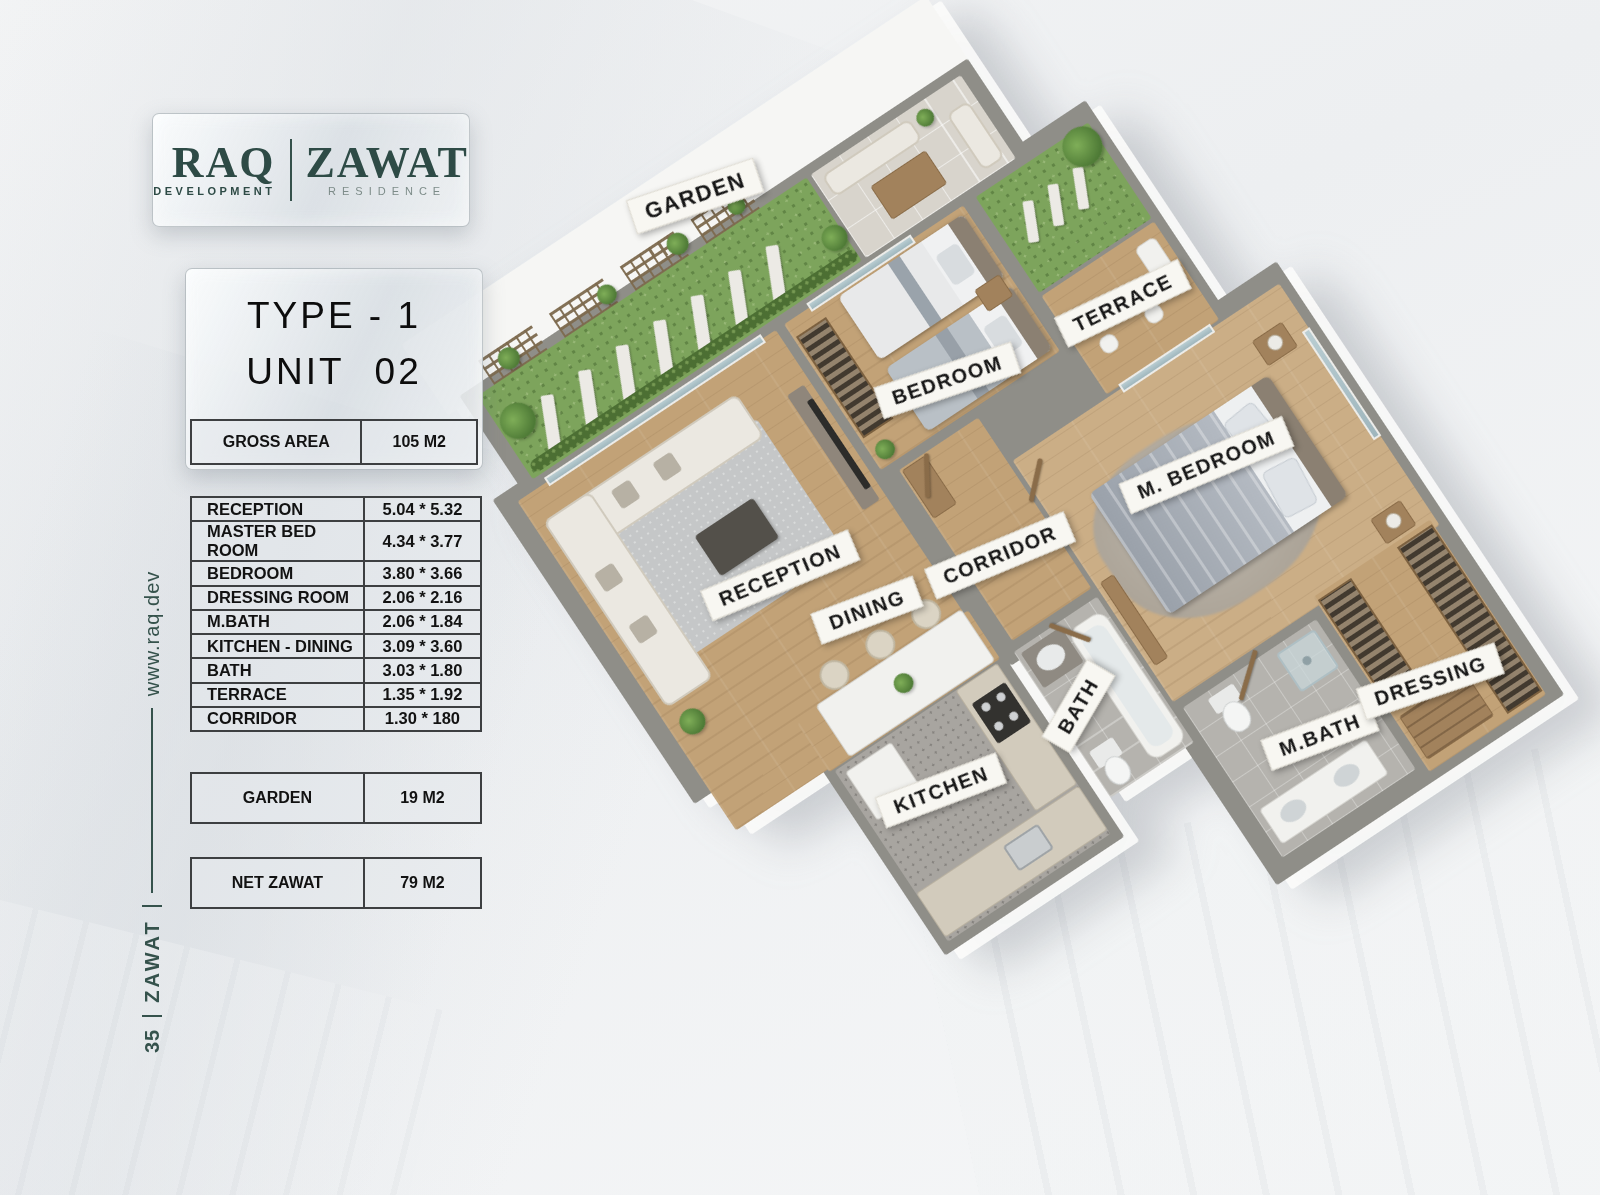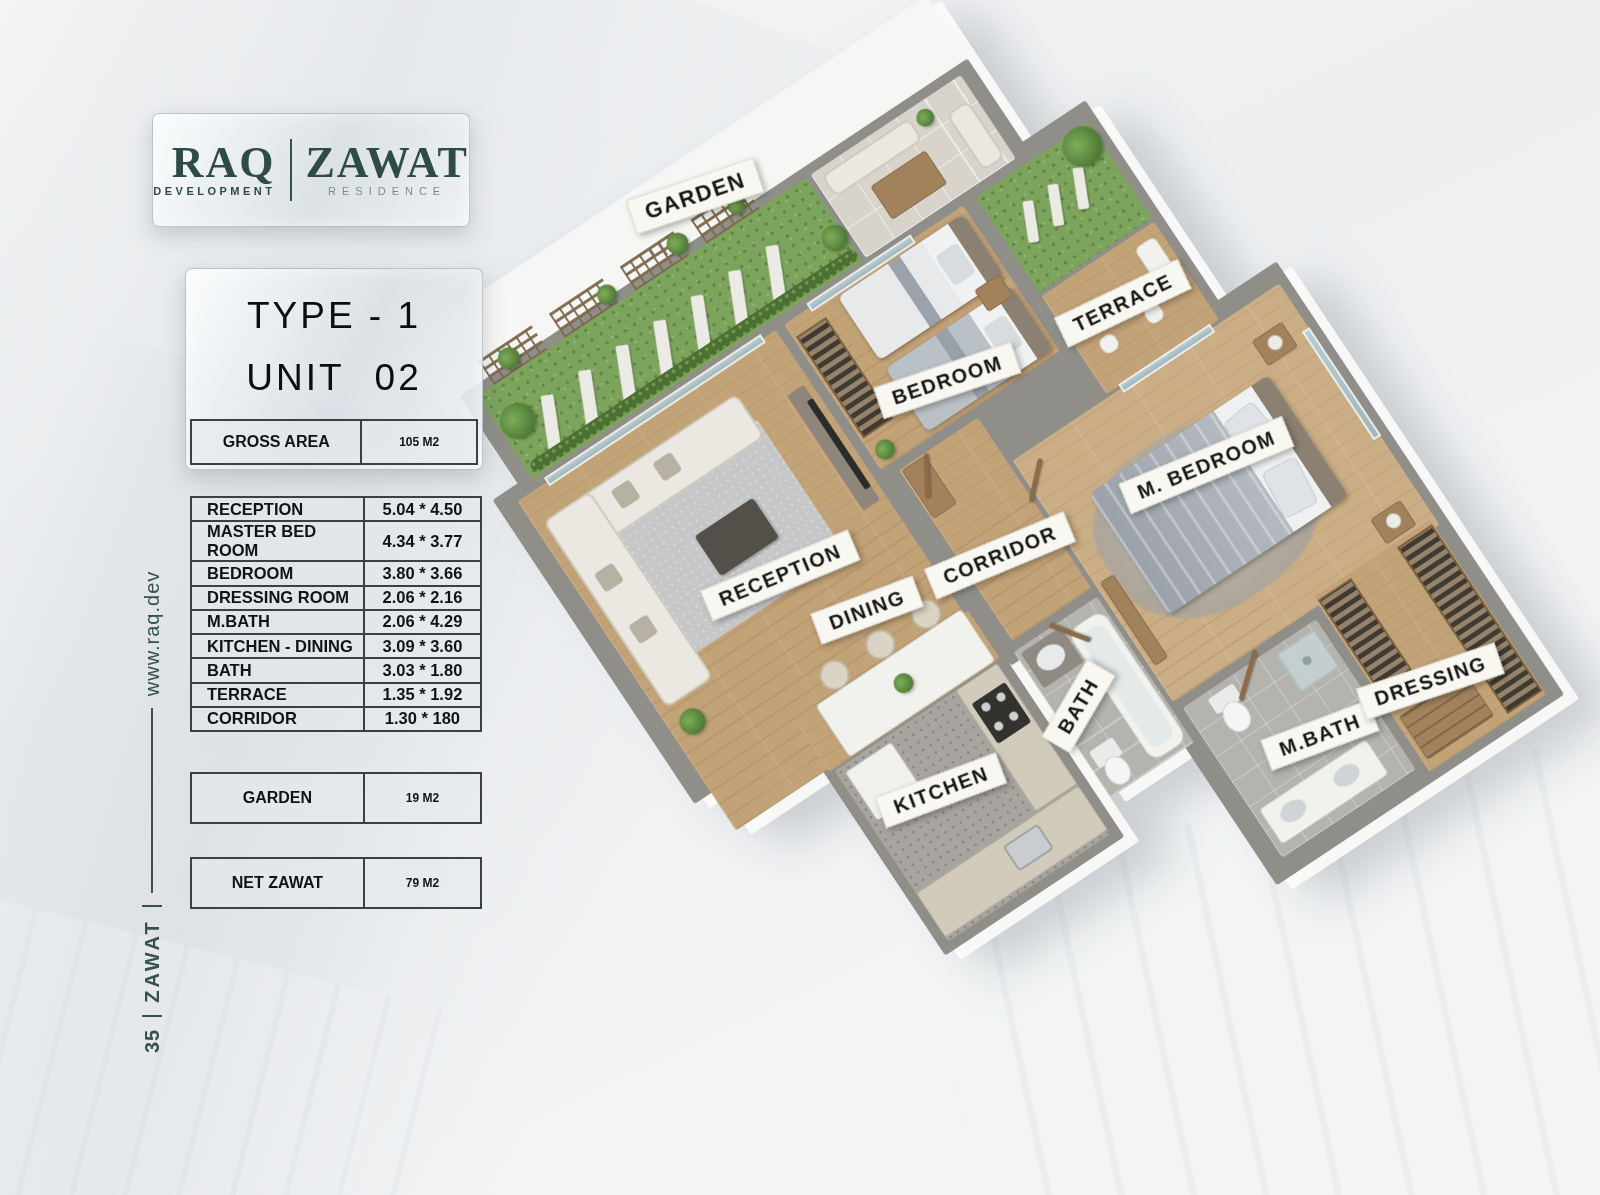--- a/index.html
+++ b/index.html
@@ -15,34 +15,34 @@
     border:1px solid rgba(148,156,162,.55);
     box-shadow:0 8px 22px rgba(95,105,115,.28), inset 0 0 18px rgba(255,255,255,.55);}
   .logo-row{display:flex;align-items:center;justify-content:center;height:100%;gap:14px;}
   .logo-main{font-family:"Liberation Serif",serif;font-weight:700;font-size:44px;
     letter-spacing:2px;color:#2e4b46;line-height:0.9;}
   .logo-sub{font-size:11px;letter-spacing:3.5px;color:#2e4b46;font-weight:700;margin-top:2px;}
   .logo-sub.light{color:#7d8c89;font-weight:400;letter-spacing:6px;}
   .logo-div{width:2px;height:62px;background:#35514b;}
   .spec-head{display:flex;flex-direction:column;align-items:center;}
   .spec-type{font-size:37px;letter-spacing:3px;color:#0d0d0d;margin-top:26px;}
-  .spec-unit{font-size:37px;letter-spacing:3px;color:#0d0d0d;margin-top:20px;display:flex;gap:30px;}
+  .spec-unit{font-size:37px;letter-spacing:3px;color:#0d0d0d;margin-top:14px;display:flex;gap:30px;}
   .cellrow{display:flex;border:2px solid #3d3f41;background:rgba(229,234,237,.55);box-sizing:border-box;}
   .cellrow .lab{flex:0 0 60%;border-right:2px solid #3d3f41;display:flex;align-items:center;
     padding-left:15px;font-weight:700;color:#121212;box-sizing:border-box;}
   .cellrow .val{flex:1;display:flex;align-items:center;justify-content:center;font-weight:700;color:#121212;}
   .cellrow.center .lab{justify-content:center;padding-left:0;}
   .dimtable{position:absolute;display:flex;flex-direction:column;border:2px solid #3d3f41;
     background:rgba(229,234,237,.5);box-sizing:border-box;}
   .dimtable .cellrow{flex:1;border:none;border-bottom:2px solid #3d3f41;background:transparent;}
   .dimtable .cellrow:last-child{border-bottom:none;}
   .dimtable .lab{font-size:16.5px;}
   .dimtable .val{font-size:16.5px;}
   .bigrow .lab{font-size:16px;}
-  .bigrow .val{font-size:12px;}
+  .bigrow .val{font-size:16px;}
   
   .sidetext{position:absolute;left:152px;top:793px;width:0;height:0;}
   .sidetext-inner{position:absolute;left:0;top:0;width:520px;height:36px;
     transform:translate(-50%,-50%) rotate(-90deg);display:flex;align-items:center;gap:12px;
     color:#35524c;font-size:20px;letter-spacing:1px;white-space:nowrap;}
   .side-div{width:2px;height:20px;background:#35524c;}
   .side-line{width:185px;height:0;border-top:2px solid #35524c;}
   
   #scene{position:absolute;left:582px;top:86px;width:800px;height:910px;
     transform:rotate(-33.6deg);transform-origin:50% 50%;
@@ -298,37 +298,37 @@
     </div>
     <div class="cellrow center bigrow" style="position:absolute;left:4px;right:4px;bottom:4px;height:46px;">
       <div class="lab">GROSS AREA</div>
       <div class="val">105 M2</div>
     </div>
   </div>
 
   <div class="dimtable" style="left:190px;top:496px;width:292px;height:236px;">
     <div class="cellrow">
       <div class="lab">RECEPTION</div>
-      <div class="val">5.04 * 4.50</div>
+      <div class="val">5.04 * 5.32</div>
     </div>
     <div class="cellrow">
       <div class="lab">MASTER BED ROOM</div>
       <div class="val">4.34 * 3.77</div>
     </div>
     <div class="cellrow">
       <div class="lab">BEDROOM</div>
       <div class="val">3.80 * 3.66</div>
     </div>
     <div class="cellrow">
       <div class="lab">DRESSING ROOM</div>
       <div class="val">2.06 * 2.16</div>
     </div>
     <div class="cellrow">
       <div class="lab">M.BATH</div>
-      <div class="val">2.06 * 4.29</div>
+      <div class="val">2.06 * 1.84</div>
     </div>
     <div class="cellrow">
       <div class="lab">KITCHEN - DINING</div>
       <div class="val">3.09 * 3.60</div>
     </div>
     <div class="cellrow">
       <div class="lab">BATH</div>
       <div class="val">3.03 * 1.80</div>
     </div>
     <div class="cellrow">

